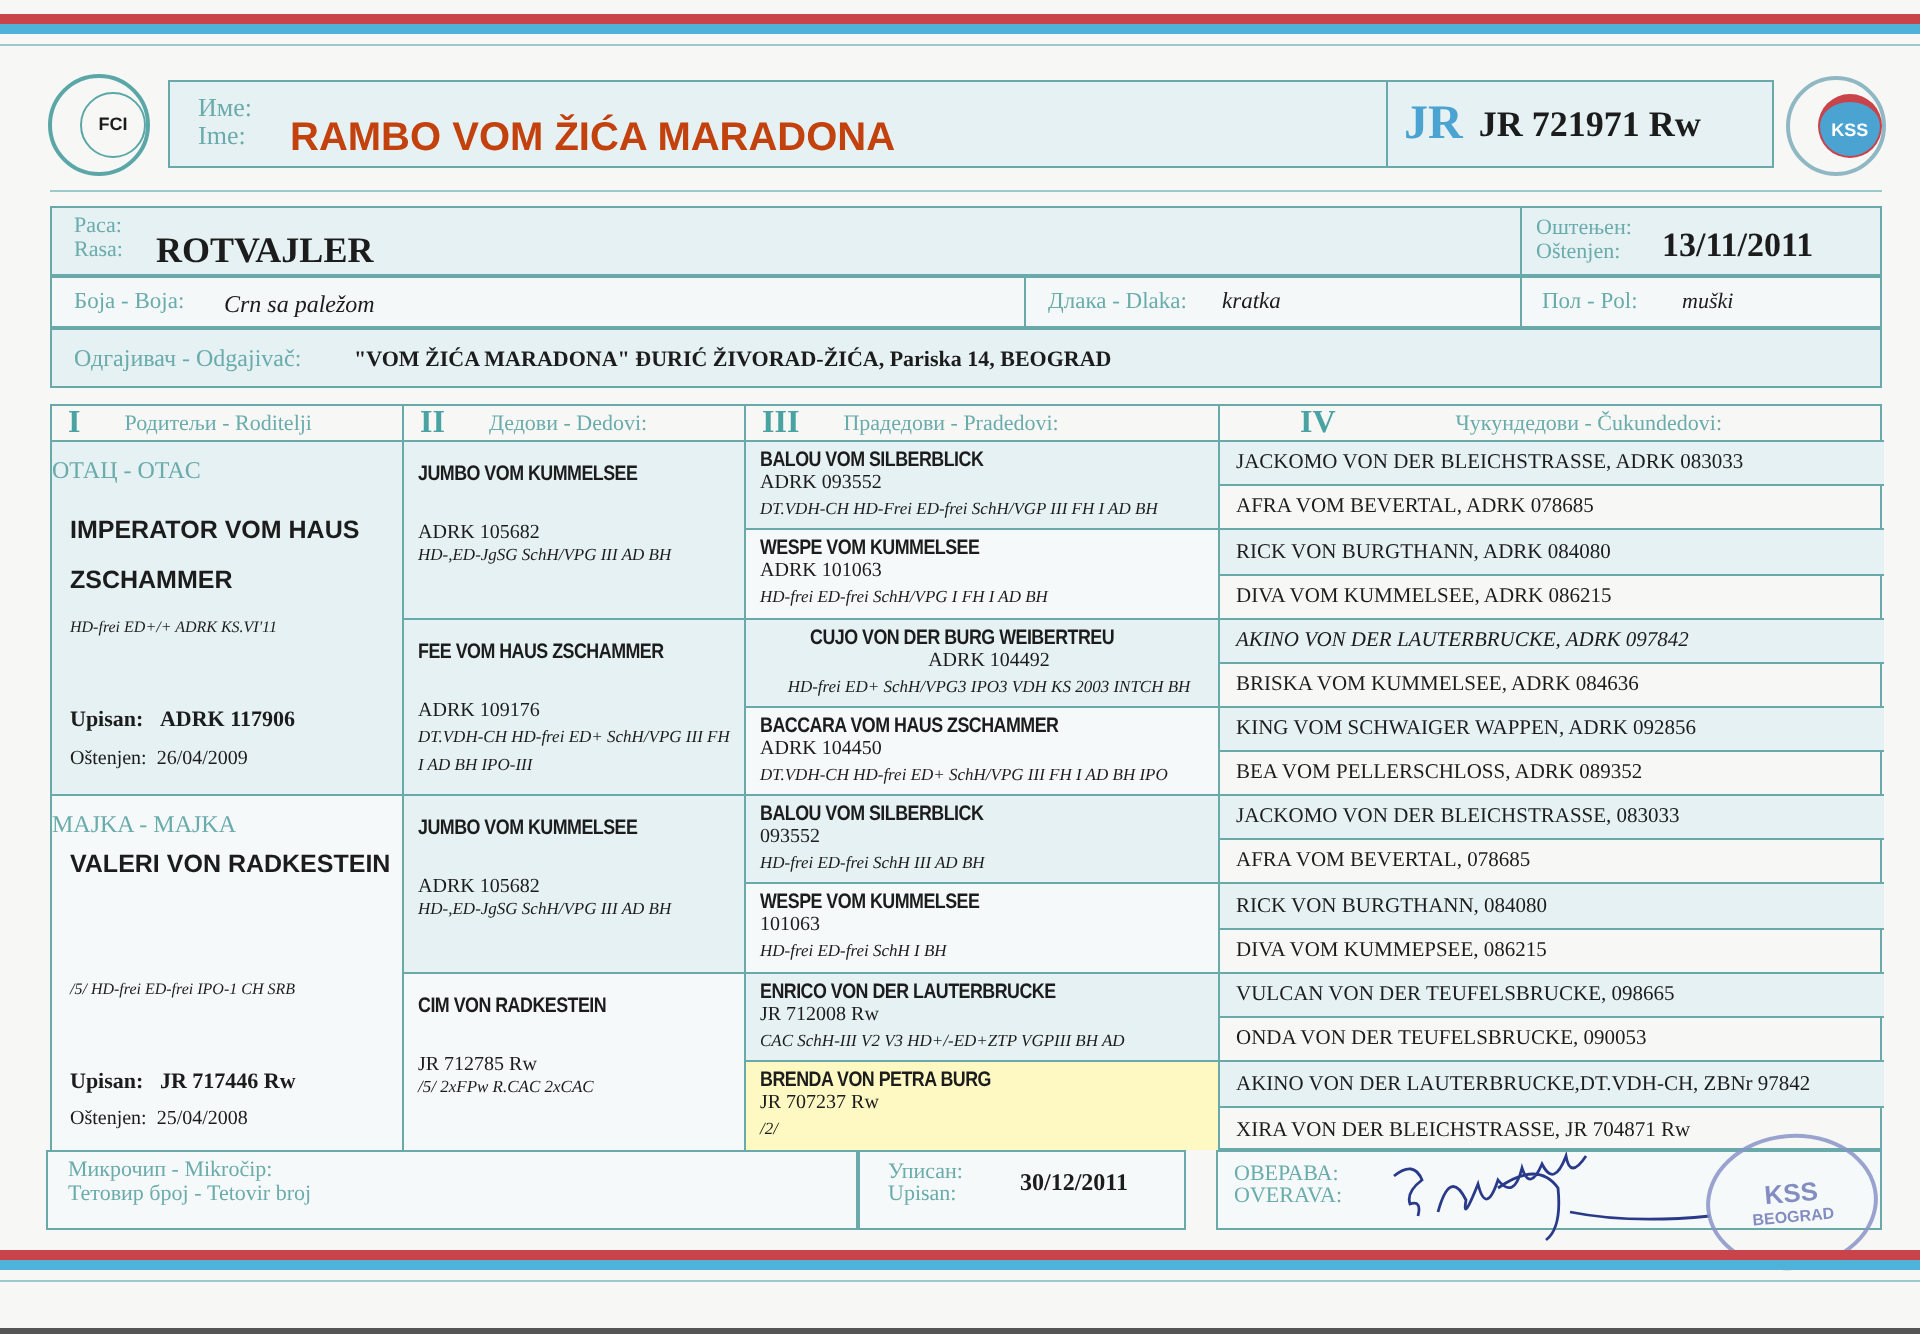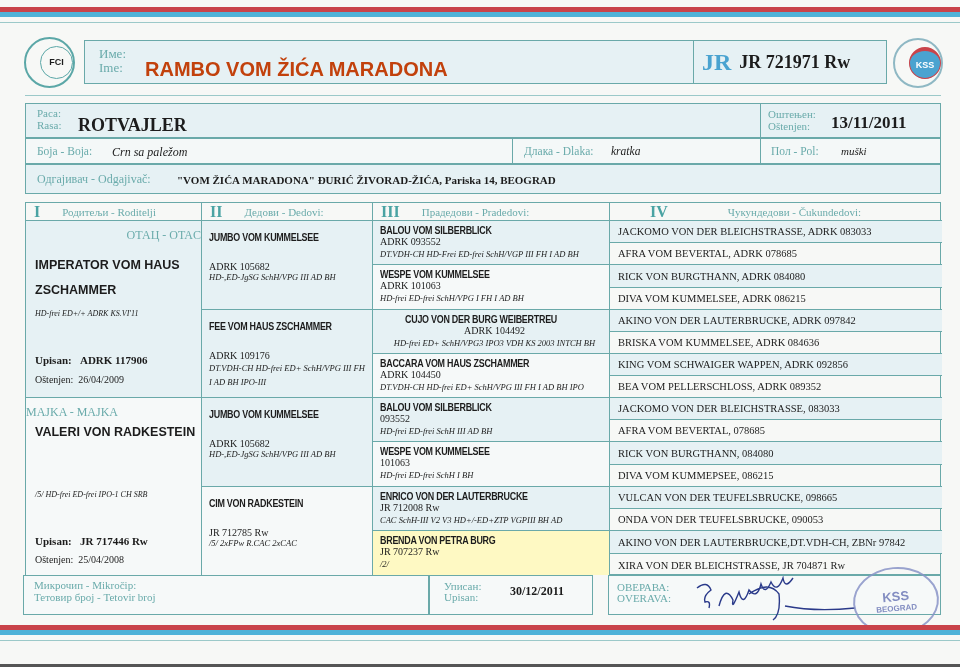--- a/index.html
+++ b/index.html
@@ -110,21 +110,21 @@
 </div>
 
 <div class="ped">
 
   <div class="col" style="left:0;width:175px;">
     <div class="colhead">
       <span class="roman">I</span>
       <span>Родитељи - Roditelji</span>
     </div>
     <div class="cell tint" style="top:18px;height:177px;">
-      <div style="text-align:right;margin-top:7px;font-size:12px;color:#6aabab;">ОТАЦ - OTAC</div>
+      <div style="text-align:left;margin-top:7px;font-size:12px;color:#6aabab;">ОТАЦ - OTAC</div>
       <div style="padding:10px 0 0 9px;width:160px;font-family:'Liberation Sans',sans-serif;font-weight:bold;font-size:12.5px;line-height:25px;">IMPERATOR VOM HAUS ZSCHAMMER</div>
       <div class="tiny" style="position:absolute;left:9px;top:88px;font-size:8px;">HD-frei ED+/+ ADRK KS.VI'11</div>
       <div style="position:absolute;left:9px;top:133px;font-size:11px;font-weight:bold;">
         <span>Upisan:</span>&nbsp;&nbsp;&nbsp;<span>ADRK 117906</span>
       </div>
       <div style="position:absolute;left:9px;top:153px;font-size:10px;">
         <span>Oštenjen:</span>&nbsp;&nbsp;<span>26/04/2009</span>
       </div>
     </div>
     <div class="cell" style="top:195px;height:178px;border-bottom:none;background:#f6f9f9;">
@@ -219,21 +219,21 @@
 
   <div class="col" style="left:584px;width:332px;">
     <div class="colhead" style="padding-left:40px;">
       <span class="roman" style="margin-right:60px;">IV</span>
       <span>Чукундедови - Čukundedovi:</span>
     </div>
     <div class="g4row tint" style="top:18px;height:22px;">JACKOMO VON DER BLEICHSTRASSE, ADRK 083033</div>
     <div class="g4row" style="top:40px;height:22px;">AFRA VOM BEVERTAL, ADRK 078685</div>
     <div class="g4row tint" style="top:62px;height:23px;">RICK VON BURGTHANN, ADRK 084080</div>
     <div class="g4row" style="top:85px;height:22px;">DIVA VOM KUMMELSEE, ADRK 086215</div>
-    <div class="g4row tint" style="top:107px;height:22px;">AKINO VON DER LAUTERBRUCKE, ADRK 097842</div>
+    <div class="g4row tint" style="top:107px;height:22px;font-style:italic;">AKINO VON DER LAUTERBRUCKE, ADRK 097842</div>
     <div class="g4row" style="top:129px;height:22px;">BRISKA VOM KUMMELSEE, ADRK 084636</div>
     <div class="g4row tint" style="top:151px;height:22px;">KING VOM SCHWAIGER WAPPEN, ADRK 092856</div>
     <div class="g4row" style="top:173px;height:22px;">BEA VOM PELLERSCHLOSS, ADRK 089352</div>
     <div class="g4row tint" style="top:195px;height:22px;">JACKOMO VON DER BLEICHSTRASSE, 083033</div>
     <div class="g4row" style="top:217px;height:22px;">AFRA VOM BEVERTAL, 078685</div>
     <div class="g4row tint" style="top:239px;height:23px;">RICK VON BURGTHANN, 084080</div>
     <div class="g4row" style="top:262px;height:22px;">DIVA VOM KUMMEPSEE, 086215</div>
     <div class="g4row tint" style="top:284px;height:22px;">VULCAN VON DER TEUFELSBRUCKE, 098665</div>
     <div class="g4row" style="top:306px;height:22px;">ONDA VON DER TEUFELSBRUCKE, 090053</div>
     <div class="g4row tint" style="top:328px;height:23px;">AKINO VON DER LAUTERBRUCKE,DT.VDH-CH, ZBNr 97842</div>

